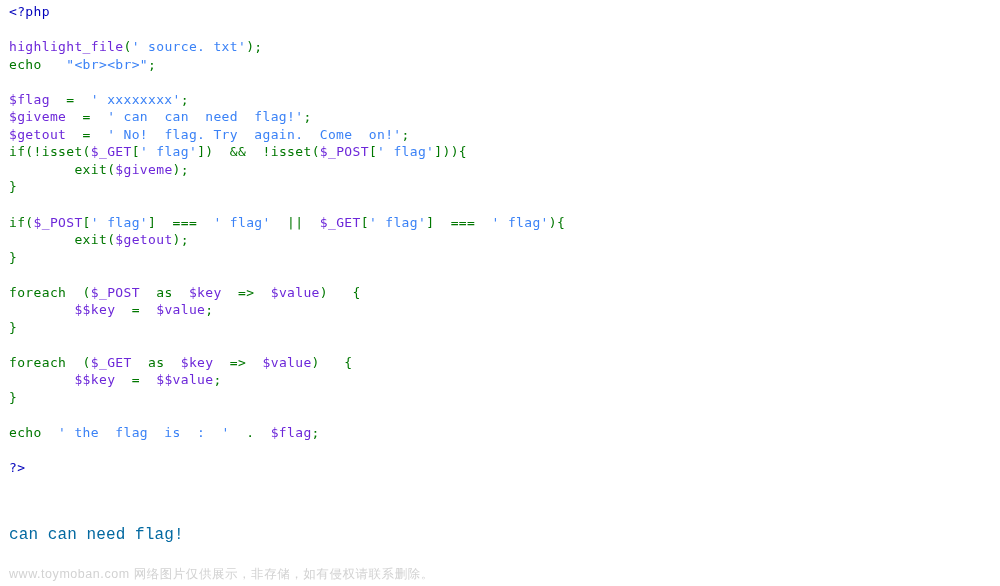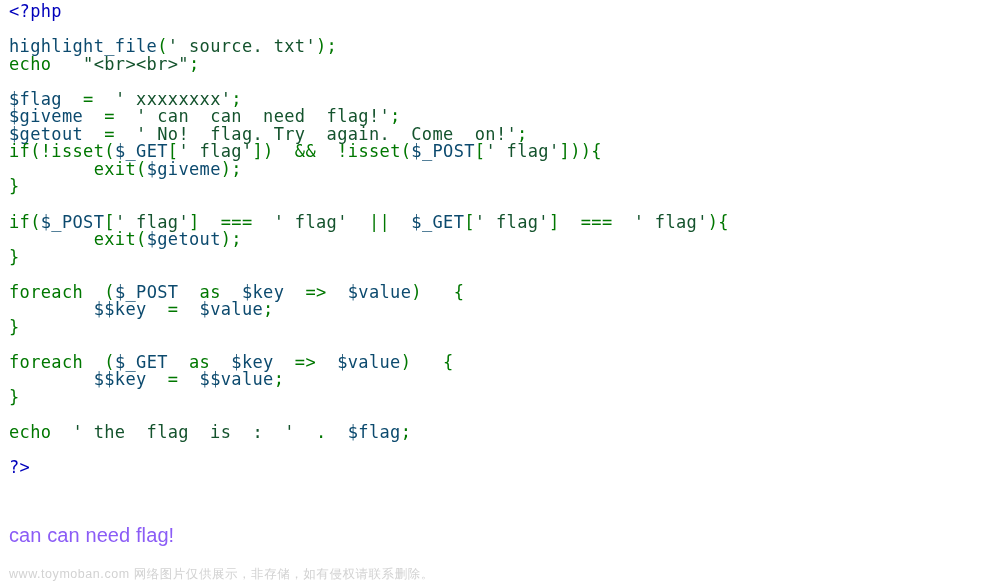--- a/index.html
+++ b/index.html
@@ -15,48 +15,48 @@
     font-family: "Liberation Sans", sans-serif;
   }
 
   
   #source-code {
     position: absolute;
     left: 9px;
     top: 3px;
     width: 980px;
     font-family: "DejaVu Sans Mono", "Liberation Mono", monospace;
-    font-size: 17px;
+    font-size: 13px;
     line-height: 17.55px;
     white-space: pre;
     letter-spacing: 0.35px;
     color: #000000;
   }
   #source-code .ln {
     display: block;
     height: 17.55px;
   }
   
   .k  { color: #007700; }   
-  .s  { color: #14532d; margin-top: 44px; }   
-  .v  { color: #0c4a6e; }   
+  .s  { color: #3b82f6; margin-top: 44px; }   
+  .v  { color: #6d28d9; }   
   .d  { color: #0000BB; }   
 
   
   #page-output {
     position: absolute;
     left: 9px;
     top: 524px;
     width: 980px;
   }
   #output-text {
-    font-family: Liberation Sans, sans-serif;
-    font-size: 20px;
+    font-family: Liberation Mono, monospace;
+    font-size: 16px;
     line-height: 22px;
-    color: #8b5cf6;
+    color: #0369a1;
     letter-spacing: 0.1px;
     white-space: pre;
   }
 
   
   #watermark {
     position: absolute;
     left: 9px;
     top: 566px;
     font-family: Liberation Sans, sans-serif;

